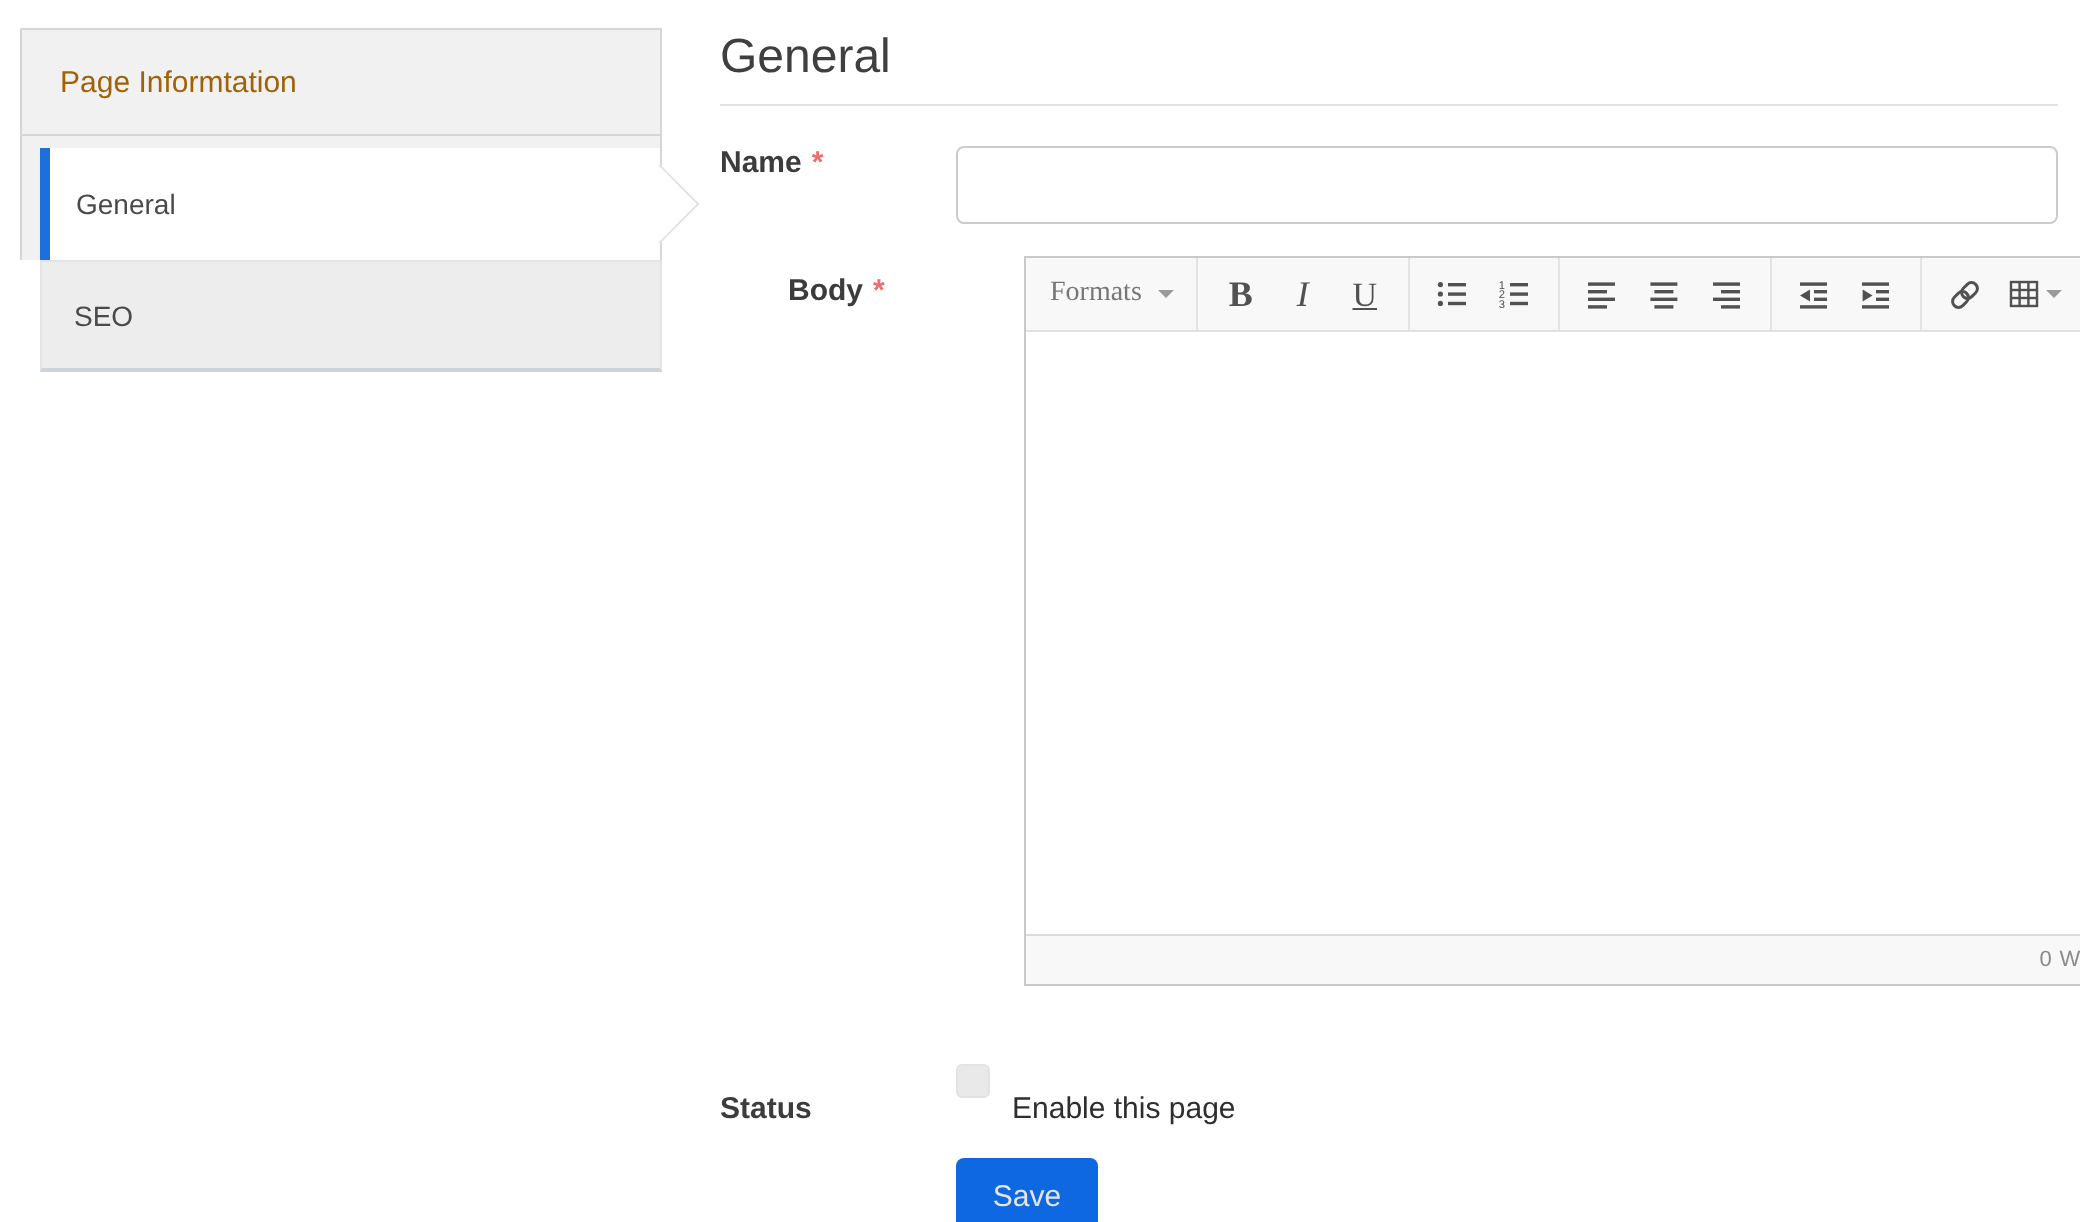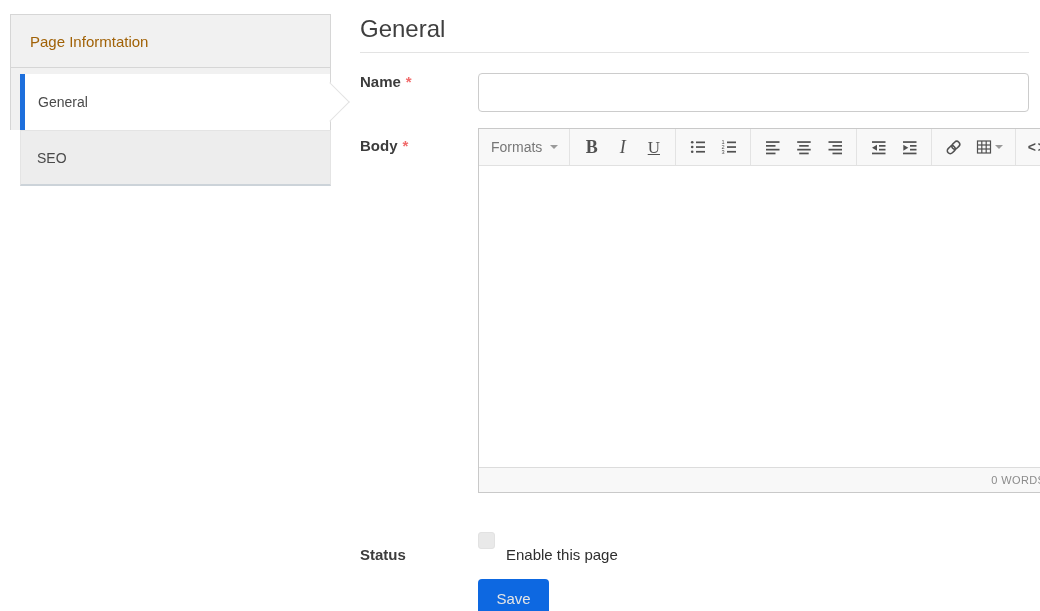--- a/index.html
+++ b/index.html
@@ -51,39 +51,39 @@
   .req { color:#f16b6b; margin-left:5px; font-weight:bold; }
 
   .row-name { margin-top:20px; align-items:flex-start; }
   .text-input {
     flex:1; height:39px; border:1px solid #cccccc; border-radius:4px;
     padding:0 12px; font-size:14px; font-family:"Liberation Sans",sans-serif;
     color:#333; outline:none; background:#fff;
   }
 
   .row-body { margin-top:16px; align-items:flex-start; }
-  .row-body .lbl { padding-top:9px; }
+  .row-body .lbl { padding-top:9px;margin-left:34px; }
 
   
   .editor { flex:1; height:365px; border:1px solid #c9c9c9; display:flex; flex-direction:column; background:#fff; }
   .toolbar {
     height:37px; background:#f8f8f8; border-bottom:1px solid #e1e1e1;
     display:flex; align-items:stretch; padding:0 1px; flex:0 0 37px;
   }
   .tb-group { display:flex; align-items:center; padding:0 6px; }
   .tb-group + .tb-group { border-left:1px solid #e3e3e3; }
   .tb-btn {
     width:31px; height:27px; display:flex; align-items:center; justify-content:center;
     background:transparent; border:0; border-radius:2px; color:#515151; cursor:pointer; padding:0;
   }
   .tb-btn svg { display:block; }
   .formats {
     display:flex; align-items:center; gap:8px; padding:0 5px;
     color:#777777; font-size:14px; cursor:pointer; background:transparent; border:0; height:27px;
-    font-family:Liberation Sans, sans-serif;
+    font-family:Liberation Serif, serif;
     text-align:right;
   }
   .caret {
     width:0; height:0; border-left:4px solid transparent; border-right:4px solid transparent;
     border-top:4px solid #9a9a9a; display:inline-block;
   }
   .g-b { font-family:"Liberation Serif",serif; font-weight:bold; font-size:18px; line-height:1; }
   .g-i { font-family:"Liberation Serif",serif; font-style:italic; font-size:18px; line-height:1; }
   .g-u { font-family:"Liberation Serif",serif; font-size:17px; line-height:1; text-decoration:underline; }
   .g-code { font-size:14px; font-weight:bold; letter-spacing:2px; line-height:1; color:#515151; }

